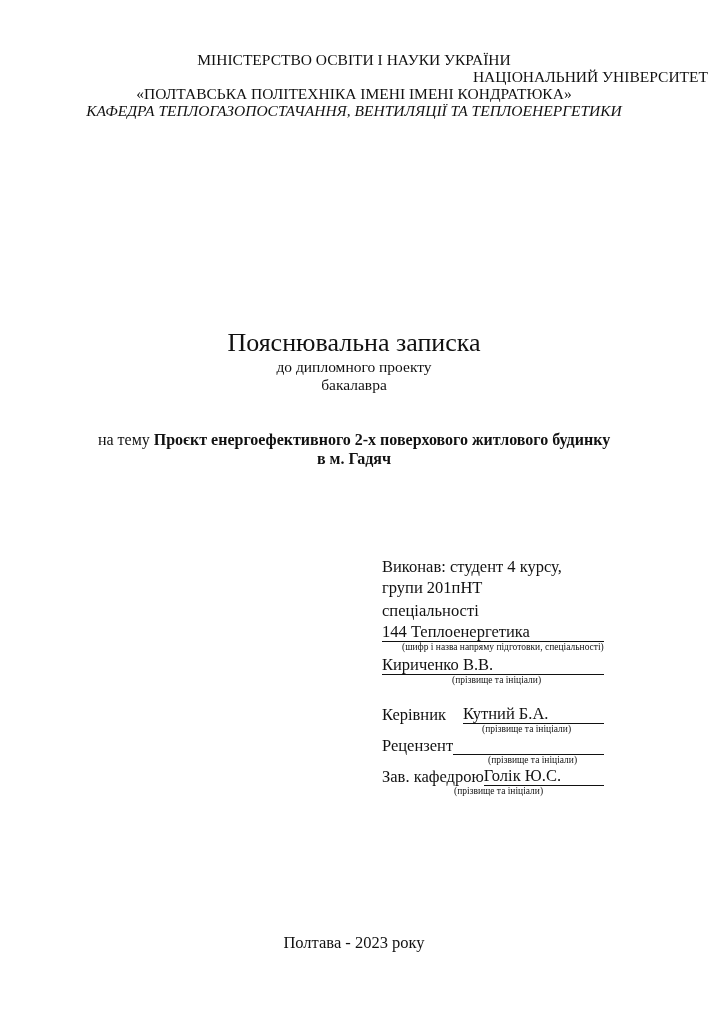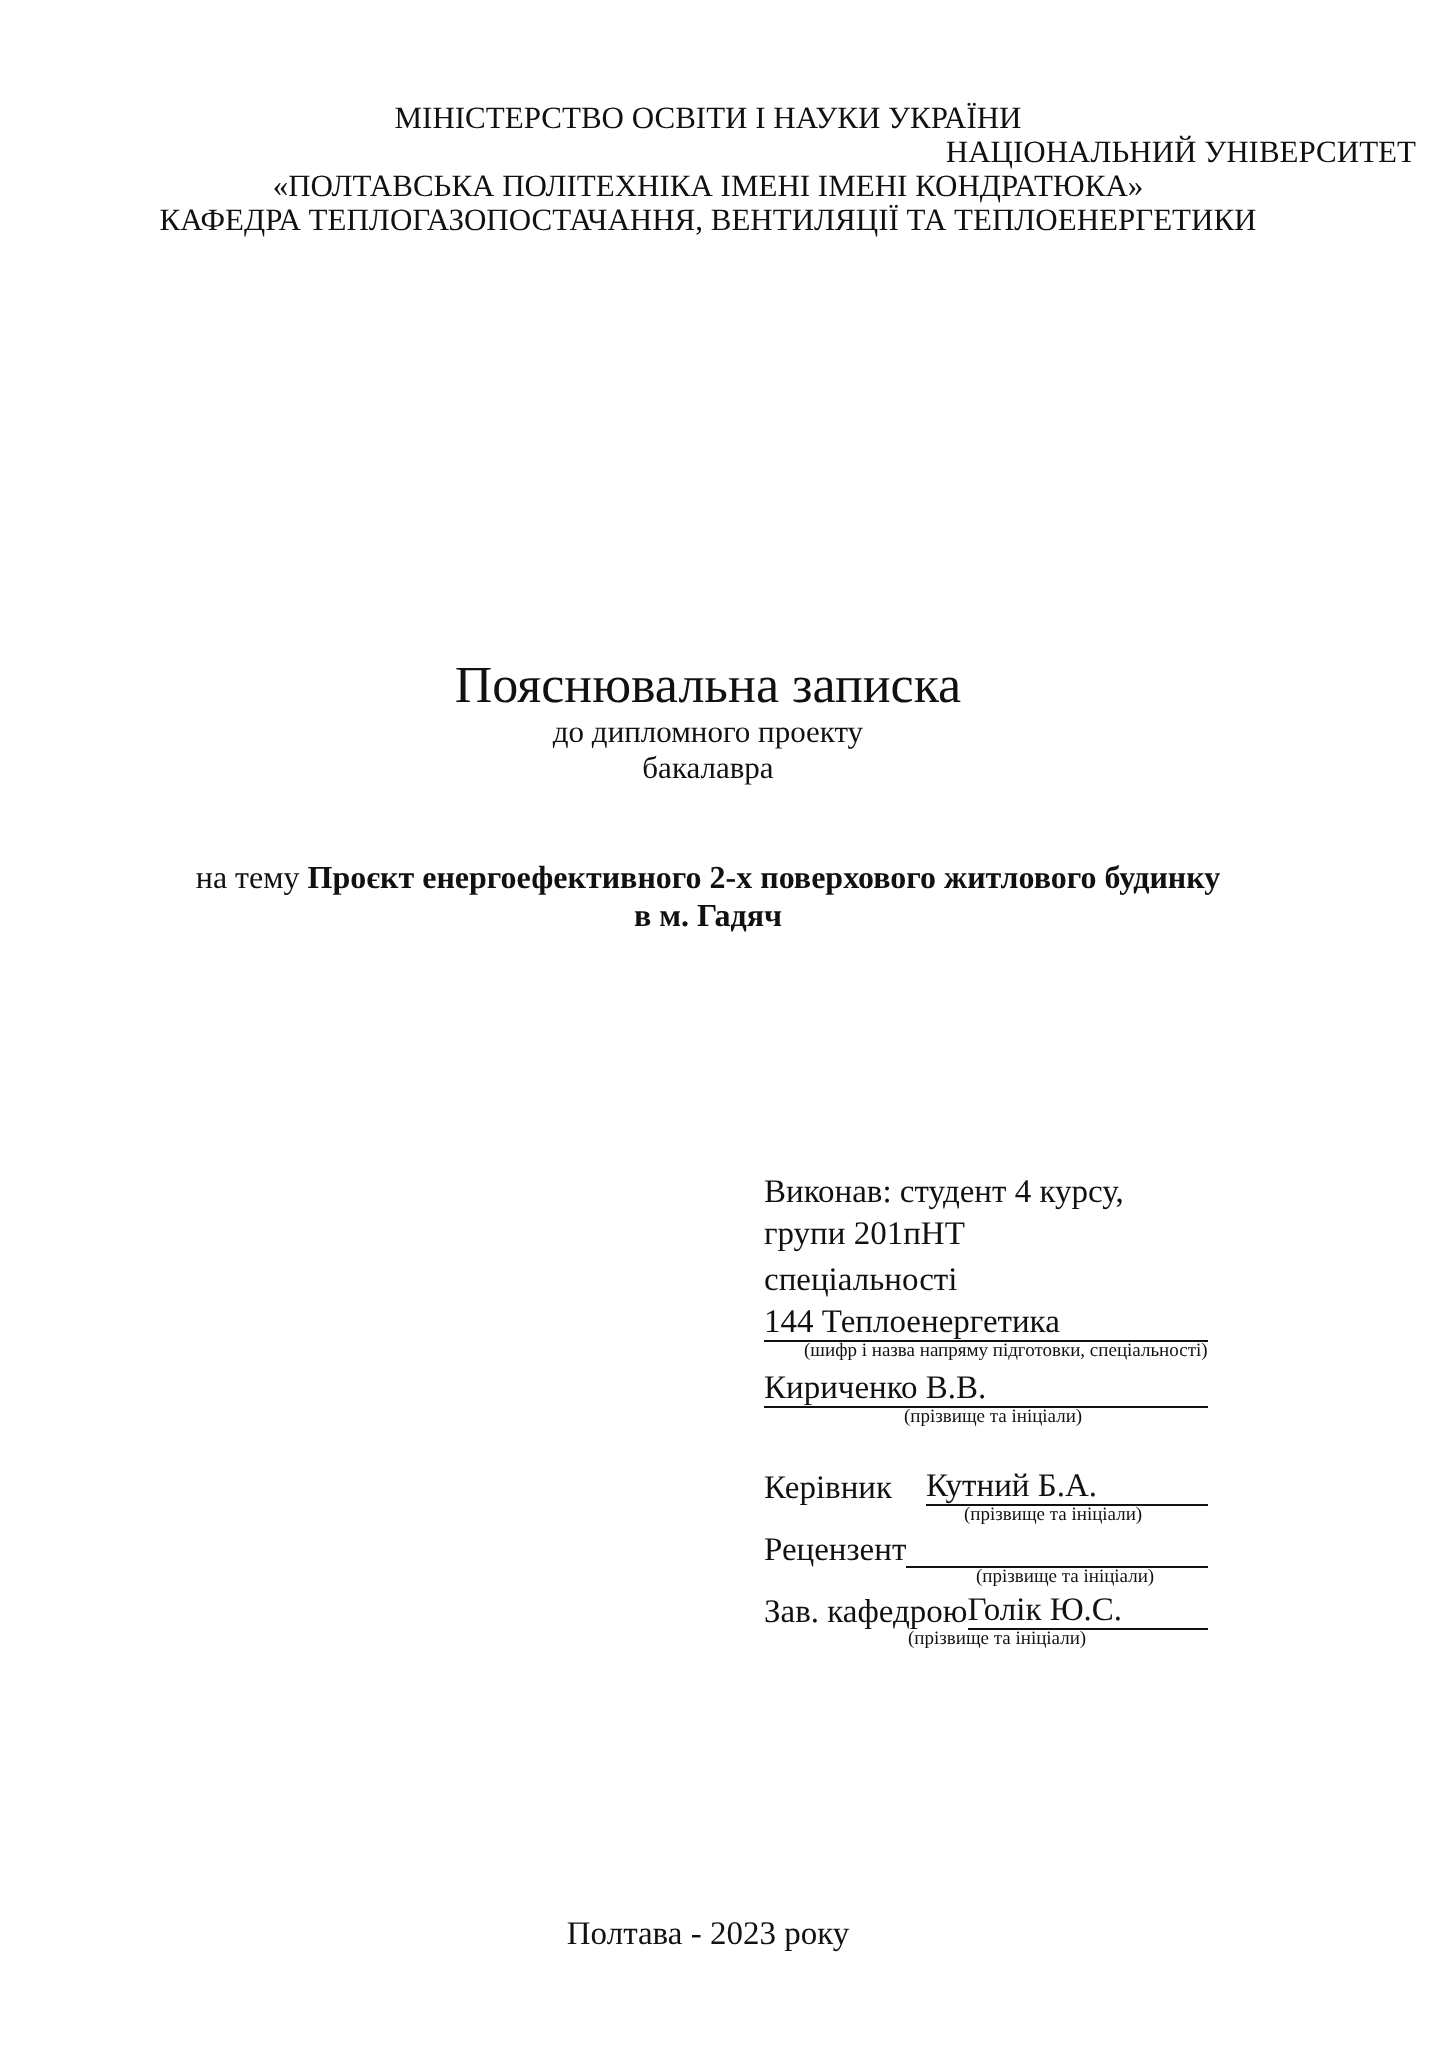--- a/index.html
+++ b/index.html
@@ -19,34 +19,34 @@
     .fill { flex: 1; border-bottom: 1px solid #111; height: 16px; }
   </style>
 </head>
 <body>
 
 <div>
 
   <div class="abs center hdr" style="top:51px;">МІНІСТЕРСТВО ОСВІТИ І НАУКИ УКРАЇНИ</div>
   <div class="abs center hdr" style="top:68px;text-align:right;">НАЦІОНАЛЬНИЙ УНІВЕРСИТЕТ</div>
   <div class="abs center hdr" style="top:85px;">«ПОЛТАВСЬКА ПОЛІТЕХНІКА ІМЕНІ ІМЕНІ КОНДРАТЮКА»</div>
-  <div class="abs center hdr" style="top:102px;">КАФЕДРА ТЕПЛОГАЗОПОСТАЧАННЯ, ВЕНТИЛЯЦІЇ ТА ТЕПЛОЕНЕРГЕТИКИ</div>
+  <div class="abs center hdr" style="top:102px;font-style:italic;">КАФЕДРА ТЕПЛОГАЗОПОСТАЧАННЯ, ВЕНТИЛЯЦІЇ ТА ТЕПЛОЕНЕРГЕТИКИ</div>
 
   <div class="abs center title" style="top:328px;">Пояснювальна записка</div>
   <div class="abs center sub" style="top:358px;">до дипломного проекту</div>
   <div class="abs center sub" style="top:376px;">бакалавра</div>
 
   <div class="abs center topic" style="top:430px;">
     <span>на тему </span><b>Проєкт енергоефективного 2-х поверхового житлового будинку</b>
   </div>
   <div class="abs center topic" style="top:449px;">
     <b>в м. Гадяч</b>
   </div>
 
-  <div class="abs blk" style="top:586px;">
+  <div class="abs blk" style="top:557px;">
     <div>Виконав: студент 4 курсу,</div>
     <div style="margin-top:2px;">групи 201пНТ</div>
     <div style="margin-top:4px;">спеціальності</div>
     <div style="margin-top:2px;" class="ul">144 Теплоенергетика</div>
     <div class="small" style="padding-left:20px;">(шифр і назва напряму підготовки, спеціальності)</div>
     <div class="ul" style="margin-top:2px;">Кириченко В.В.</div>
     <div class="small" style="padding-left:70px;">(прізвище та ініціали)</div>
 
     <div class="row" style="margin-top:18px;">
       <span>Керівник</span>
@@ -61,14 +61,14 @@
     </div>
     <div class="small" style="padding-left:106px;">(прізвище та ініціали)</div>
 
     <div class="row">
       <span>Зав. кафедрою</span>
       <span style="flex:1; border-bottom:1px solid #111;">Голік Ю.С.</span>
     </div>
     <div class="small" style="padding-left:72px;">(прізвище та ініціали)</div>
   </div>
 
-  <div class="abs center sub" style="top:958px; font-size:16.5px;">Полтава - 2023 року</div>
+  <div class="abs center sub" style="top:934px; font-size:16.5px;">Полтава - 2023 року</div>
 </div>
 
 </body></html>

